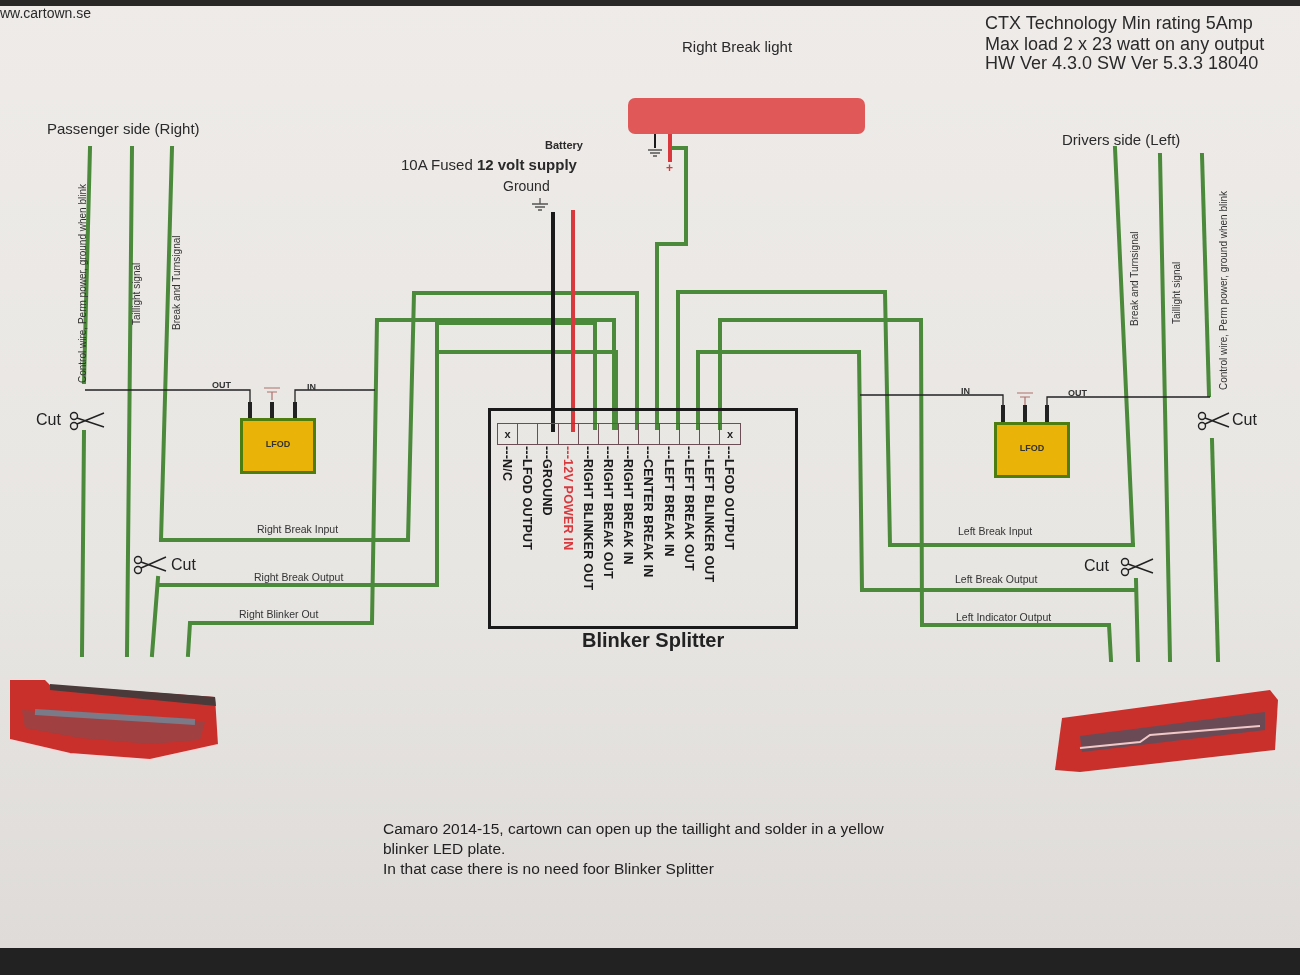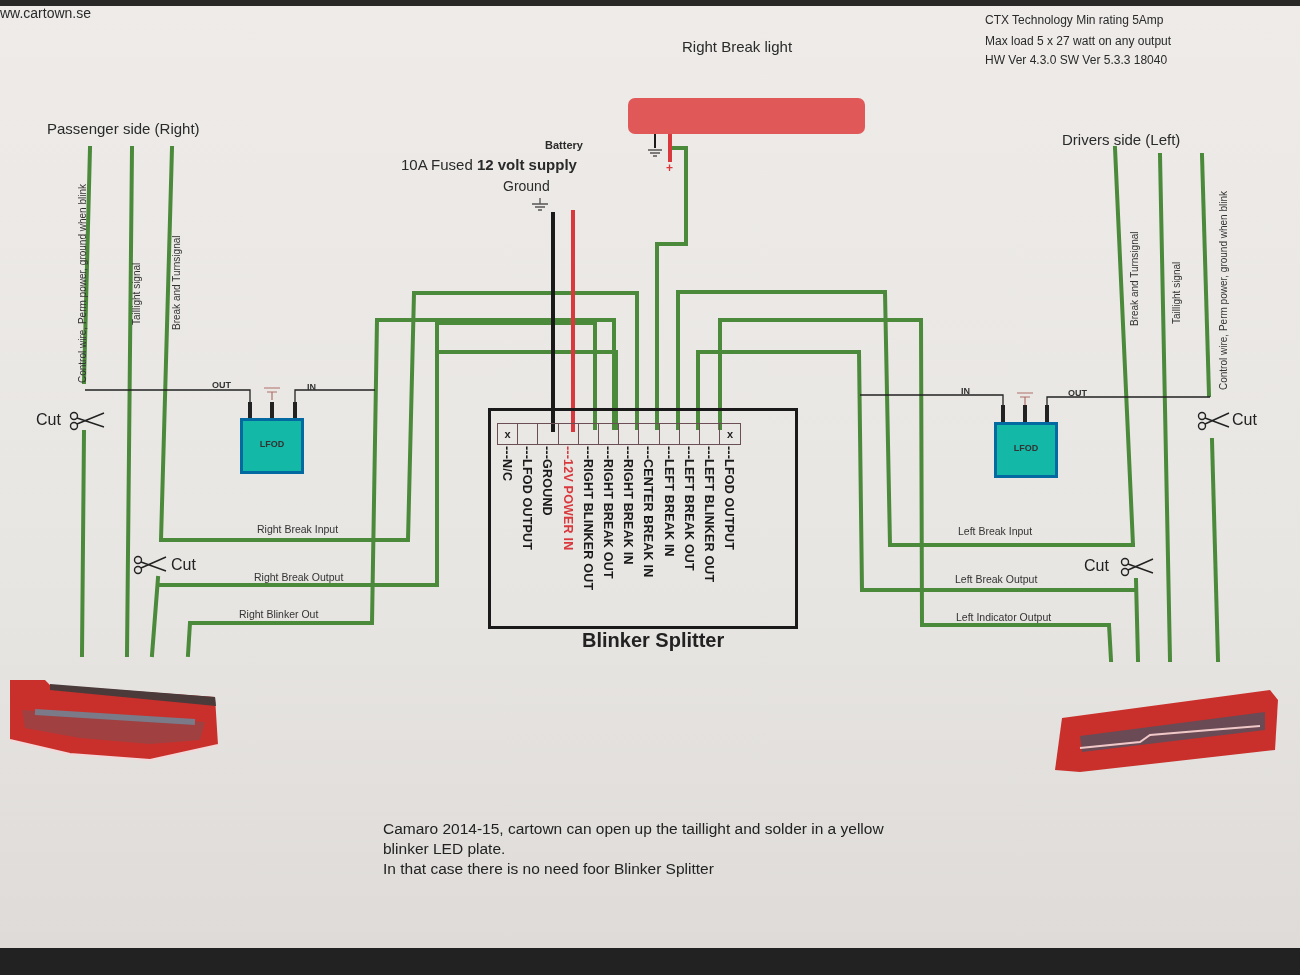--- a/index.html
+++ b/index.html
@@ -11,35 +11,35 @@
     }
     .sheet {
       position: absolute; left: 0; top: 0; width: 1300px; height: 948px;
       background: linear-gradient(180deg, #eeebe8 0%, #e8e6e3 60%, #dedbd8 100%);
     }
     .bottom-strip { position: absolute; left: 0; top: 948px; width: 1300px; height: 27px; background: #222; }
     .top-strip { position: absolute; left: 0; top: 0; width: 1300px; height: 6px; background: #2a2826; }
     .txt { position: absolute; color: #2a2a2a; white-space: nowrap; }
     .url { left: 0; top: 5px; font-size: 14px; }
     .center-light-label { left: 682px; top: 38px; font-size: 15px; }
-    .spec { left: 985px; font-size: 12px; }
+    .spec { left: 985px; font-size: 18px; }
     .spec1 { top: 13px; }
     .spec2 { top: 34px; }
     .spec3 { top: 53px; }
     .side-title { font-size: 15px; }
     .pass-title { left: 47px; top: 120px; }
     .drv-title { left: 1062px; top: 131px; }
     .battery { left: 545px; top: 139px; font-size: 11px; font-weight: bold; }
     .fused { left: 401px; top: 156px; font-size: 15px; }
     .fused b { font-weight: bold; }
     .ground { left: 503px; top: 178px; font-size: 14px; }
     .vlabel { position: absolute; font-size: 10px; color: #333; transform-origin: left top; transform: rotate(-90deg); white-space: nowrap; }
     .cut { position: absolute; font-size: 16px; color: #222; white-space: nowrap; }
     .wirelbl { position: absolute; font-size: 10.5px; color: #333; white-space: nowrap; }
-    .lfod-box { position: absolute; width: 64px; height: 56px; border: 3px solid #0369a1; box-sizing: border-box; background: #14b8a6; }
+    .lfod-box { position: absolute; width: 76px; height: 56px; border: 3px solid #4d7c0f; box-sizing: border-box; background: #eab308; }
     .lfod-txt { position: absolute; width: 100%; top: 18px; text-align: center; font-size: 9px; font-weight: bold; color: #333; }
     .io { position: absolute; font-size: 9px; font-weight: bold; color: #333; }
     .splitter { position: absolute; left: 488px; top: 408px; width: 310px; height: 221px; border: 3px solid #1a1a1a; box-sizing: border-box; }
     .splitter-title { left: 582px; top: 629px; font-size: 20px; font-weight: bold; color: #222; }
     .pinrow { position: absolute; left: 497px; top: 423px; height: 20px; display: flex; border: 1px solid #6b4e56; }
     .pin { width: 20.2px; height: 20px; border-right: 1px solid #6b4e56; box-sizing: border-box; font-size: 11px; font-weight: bold; text-align: center; line-height: 20px; color: #222; }
     .pin:last-child { border-right: none; }
     .pinlabel { position: absolute; top: 446px; font-size: 12.5px; color: #1a1a1a; writing-mode: vertical-rl; white-space: nowrap; font-weight: bold; letter-spacing: 0.2px; }
     .pinlabel.red { color: #d9383d; }
     .note { left: 383px; font-size: 15.5px; color: #222; }
@@ -136,21 +136,21 @@
       <circle cx="1202" cy="426" r="3.5"></circle>
       <path d="M1205 418 L1229 427 M1205 424 L1229 413"></path>
   </g>
 </svg>
 
 <div class="brake-bar"></div>
 
 <div class="txt url">ww.cartown.se</div>
 <div class="txt center-light-label">Right Break light</div>
 <div class="txt spec spec1">CTX  Technology     Min rating 5Amp</div>
-<div class="txt spec spec2">Max load 5 x 27 watt on any output</div>
+<div class="txt spec spec2">Max load 2 x 23 watt on any output</div>
 <div class="txt spec spec3">HW Ver 4.3.0 SW Ver 5.3.3 18040</div>
 
 <div class="txt battery">Battery</div>
 <div class="txt fused"><span>10A  Fused </span><b>12 volt supply</b></div>
 <div class="txt ground">Ground</div>
 
 <div class="txt side-title pass-title">Passenger side (Right)</div>
 <div class="vlabel" style="left:77px; top:383px;">Control wire, Perm power, ground when blink</div>
 <div class="vlabel" style="left:131px; top:325px;">Taillight signal</div>
 <div class="vlabel" style="left:171px; top:330px;">Break and Turnsignal</div>

